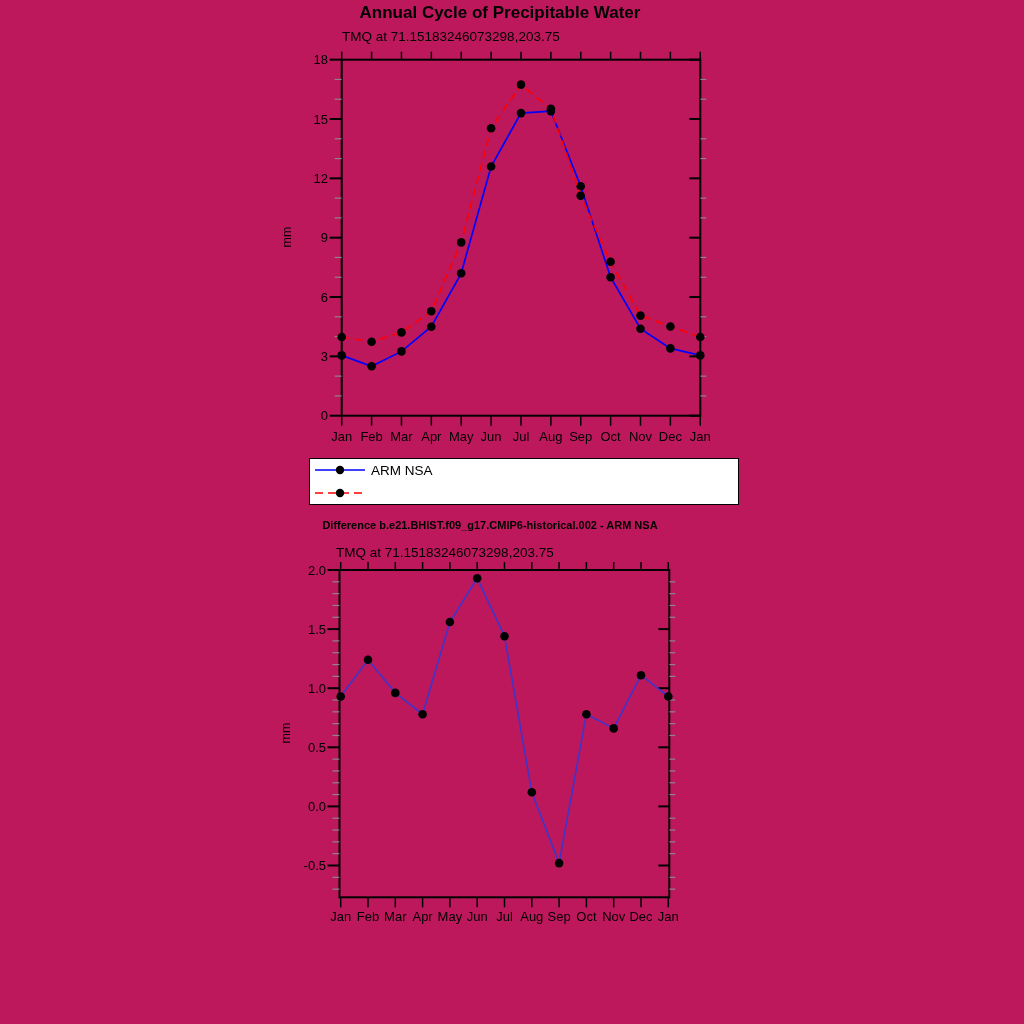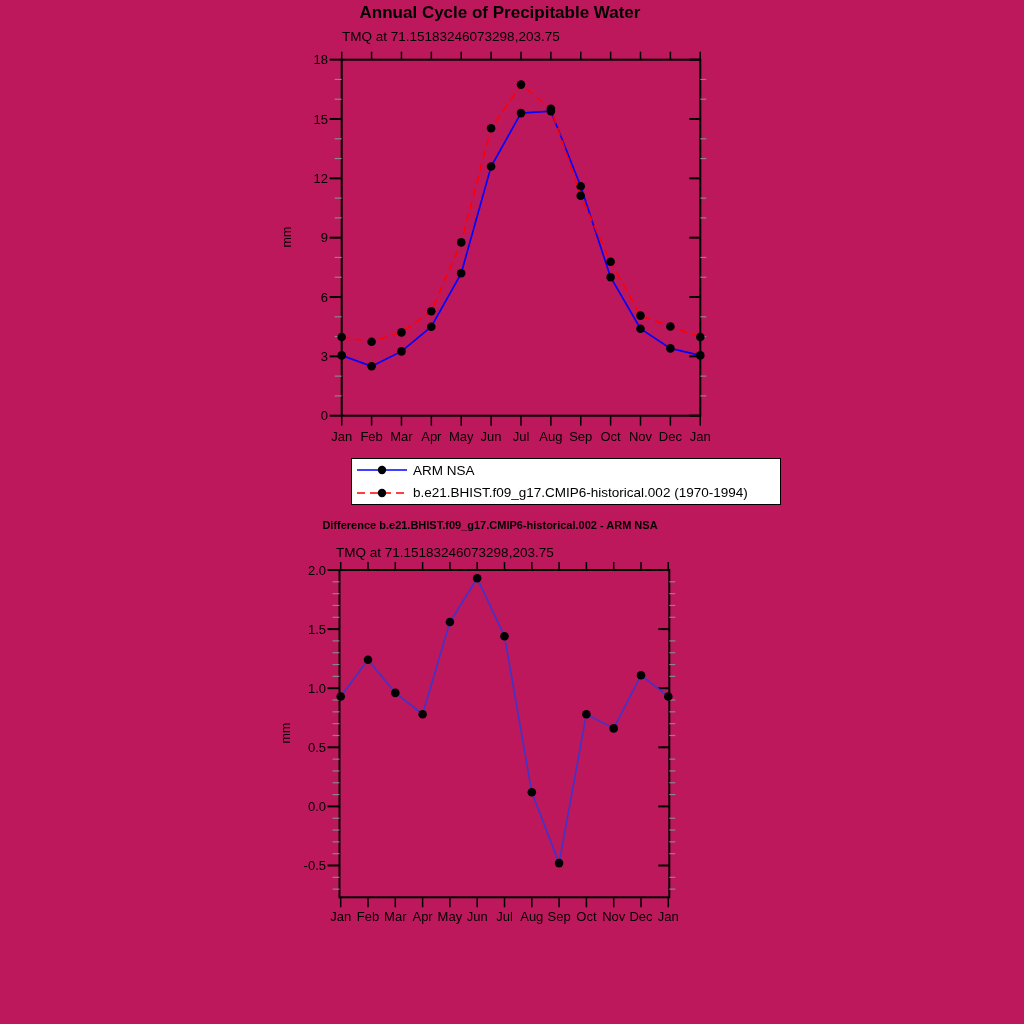--- a/index.html
+++ b/index.html
@@ -9,21 +9,21 @@
   }
   .abs{position:absolute;}
   .chart-title{font-weight:bold;text-align:center;white-space:nowrap;}
   #title-top{left:200px;top:3px;width:600px;font-size:17px;}
   #subtitle-top{left:342px;top:29px;font-size:13.5px;white-space:nowrap;}
   #title-bottom{left:190px;top:519px;width:600px;font-size:11px;}
   #subtitle-bottom{left:336px;top:545px;font-size:13.5px;white-space:nowrap;}
   #legend-box{
     left:309px;top:458px;width:430px;height:47px;border:1.6px solid #000;
     box-sizing:border-box;display:flex;flex-direction:column;justify-content:space-evenly;
-    padding-left:3px;background:#fff;margin-left:42px;
+    padding-left:3px;background:#fff;
   }
   .legend-row{display:flex;align-items:center;height:22px;}
   .legend-label{font-size:13.5px;margin-left:4px;white-space:nowrap;}
   #chart-svg{left:0;top:0;}
   svg text{font-family:"Liberation Sans", sans-serif;}
 </style>
 </head>
 <body>
 
 <div id="canvas">
@@ -276,21 +276,20 @@
         <line x1="2" y1="6" x2="52" y2="6" stroke="#0000ff" stroke-width="1.7"></line>
         <circle cx="27" cy="6" r="4.2" fill="#000"></circle>
       </svg>
       <span class="legend-label">ARM NSA</span>
     </div>
     <div class="legend-row">
       <svg width="54" height="12">
         <line x1="2" y1="6" x2="52" y2="6" stroke="#ff0000" stroke-width="1.7" stroke-dasharray="8 5"></line>
         <circle cx="27" cy="6" r="4.2" fill="#000"></circle>
       </svg>
-      <span class="legend-label">b.e21.BHIST.f09_g17.CMIP6-historical.002 (1970-1994)</span>
     </div>
   </div>
 
   <div id="title-bottom" class="abs chart-title">Difference b.e21.BHIST.f09_g17.CMIP6-historical.002 - ARM NSA</div>
 
   <div id="subtitle-bottom" class="abs">TMQ at 71.15183246073298,203.75</div>
 
 </div>
 
 </body></html>

